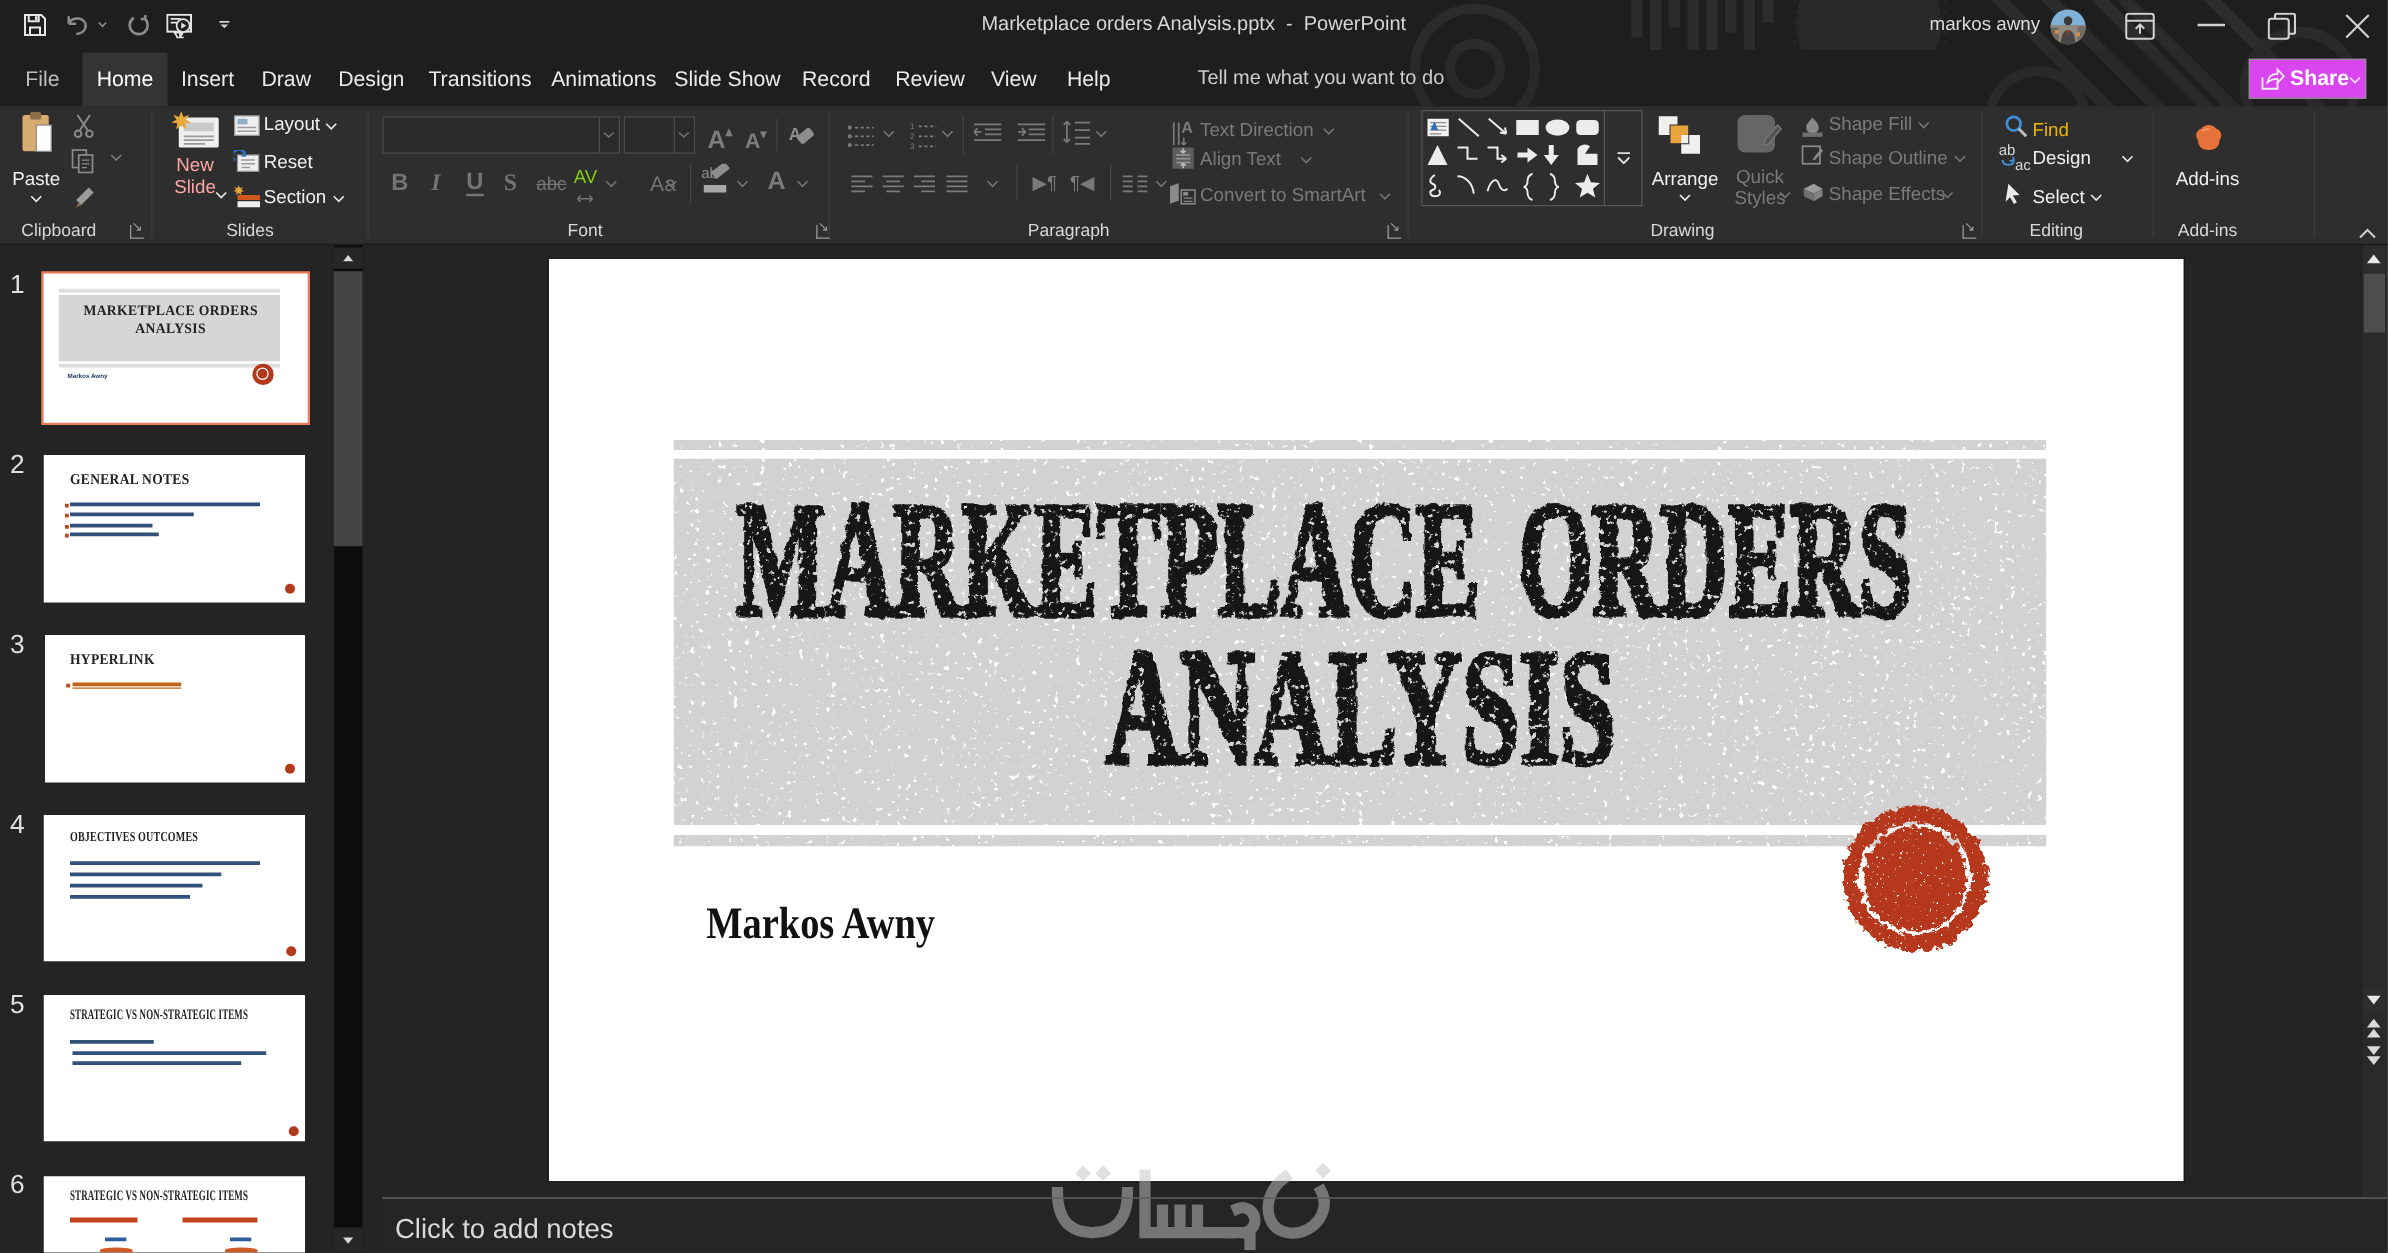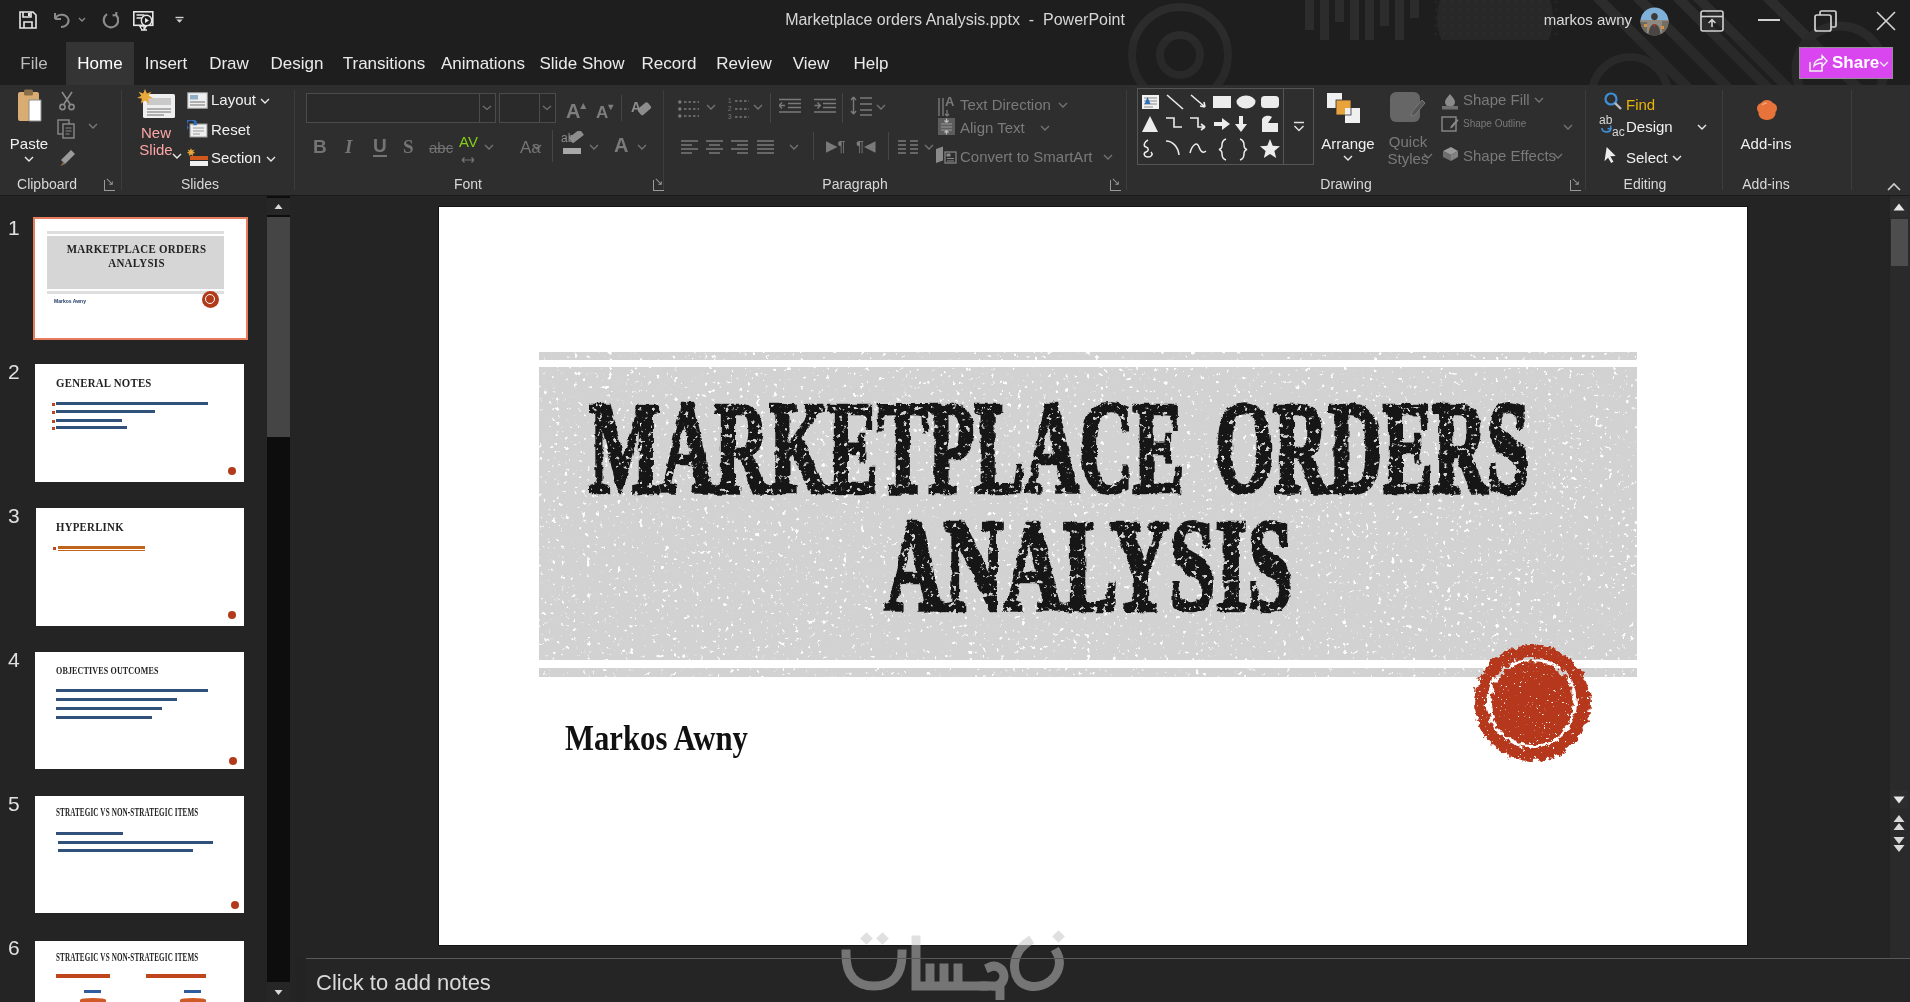--- a/index.html
+++ b/index.html
@@ -139,20 +139,21 @@
     <div class="tab" style="left:202px;width:54px">Draw</div>
     <div class="tab" style="left:264px;width:66px">Design</div>
     <div class="tab" style="left:338px;width:92px">Transitions</div>
     <div class="tab" style="left:436px;width:94px">Animations</div>
     <div class="tab" style="left:536px;width:92px">Slide Show</div>
     <div class="tab" style="left:634px;width:70px">Record</div>
     <div class="tab" style="left:710px;width:68px">Review</div>
     <div class="tab" style="left:784px;width:54px">View</div>
     <div class="tab" style="left:844px;width:54px">Help</div>
 
+    <div class="abs" style="left:958px;top:0;height:45px;line-height:45px;font-size:16px;color:#cdcdcd">Tell me what you want to do</div>
     <div class="abs" style="left:1799px;top:7px;width:94px;height:32px;border:1px solid #909090;background:#d946ef">
       <svg class="abs" style="left:8px;top:6px" width="20" height="19" viewBox="0 0 20 19">
         <path d="M2,8 v9 h12 v-5" fill="none" stroke="#f0f0f0" stroke-width="1.5"></path>
         <path d="M6,12 c0.5,-4.5 3,-7 8,-7 v-3.4 l5,5.4 l-5,5.4 v-3.4 c-3.5,0 -6,1 -8,3z" fill="none" stroke="#f0f0f0" stroke-width="1.4"></path>
       </svg>
       <div class="abs" style="left:32px;top:0;height:30px;line-height:30px;font-size:17px;font-weight:bold;color:#fff">Share</div>
       <svg class="abs" style="left:79px;top:13px" width="10" height="7" viewBox="0 0 10 7">
           <path d="M1,1 L5,5 L9,1" stroke="#e8e8e8" stroke-width="1.4" fill="none"></path>
         </svg>
     </div>
@@ -457,21 +458,21 @@
       <rect x="1" y="13" width="16" height="3.5" fill="#707070"></rect>
     </svg>
     <div class="abs" style="left:1463px;top:6px;font-size:15px;color:#7a7a7a">Shape Fill</div>
     <svg class="abs" style="left:1534px;top:12px" width="10" height="7" viewBox="0 0 10 7">
           <path d="M1,1 L5,5 L9,1" stroke="#747474" stroke-width="1.3" fill="none"></path>
         </svg>
     <svg class="abs" style="left:1441px;top:31px" width="18" height="18" viewBox="0 0 18 18">
       <rect x="1" y="1" width="14" height="14" fill="none" stroke="#8a8a8a" stroke-width="1.4"></rect>
       <path d="M10,10 L16,3 l1.5,1.5 L11.5,11.5 l-2.5,1z" fill="#8a8a8a"></path>
     </svg>
-    <div class="abs" style="left:1463px;top:33px;font-size:10px;color:#7a7a7a">Shape Outline</div>
+    <div class="abs" style="left:1463px;top:33px;font-size:15px;color:#7a7a7a">Shape Outline</div>
     <svg class="abs" style="left:1563px;top:39px" width="10" height="7" viewBox="0 0 10 7">
           <path d="M1,1 L5,5 L9,1" stroke="#747474" stroke-width="1.3" fill="none"></path>
         </svg>
     <svg class="abs" style="left:1441px;top:60px" width="19" height="18" viewBox="0 0 19 18">
       <path d="M2,6 l8,-4 l7,4 l-7,4 z" fill="#9a9a9a"></path>
       <path d="M2,6 v6 l8,4 v-6 z" fill="#6f6f6f"></path>
       <path d="M17,6 v6 l-7,4 v-6 z" fill="#828282"></path>
     </svg>
     <div class="abs" style="left:1463px;top:62px;font-size:15px;color:#7a7a7a">Shape Effects</div>
     <svg class="abs" style="left:1553px;top:68px" width="10" height="7" viewBox="0 0 10 7">

